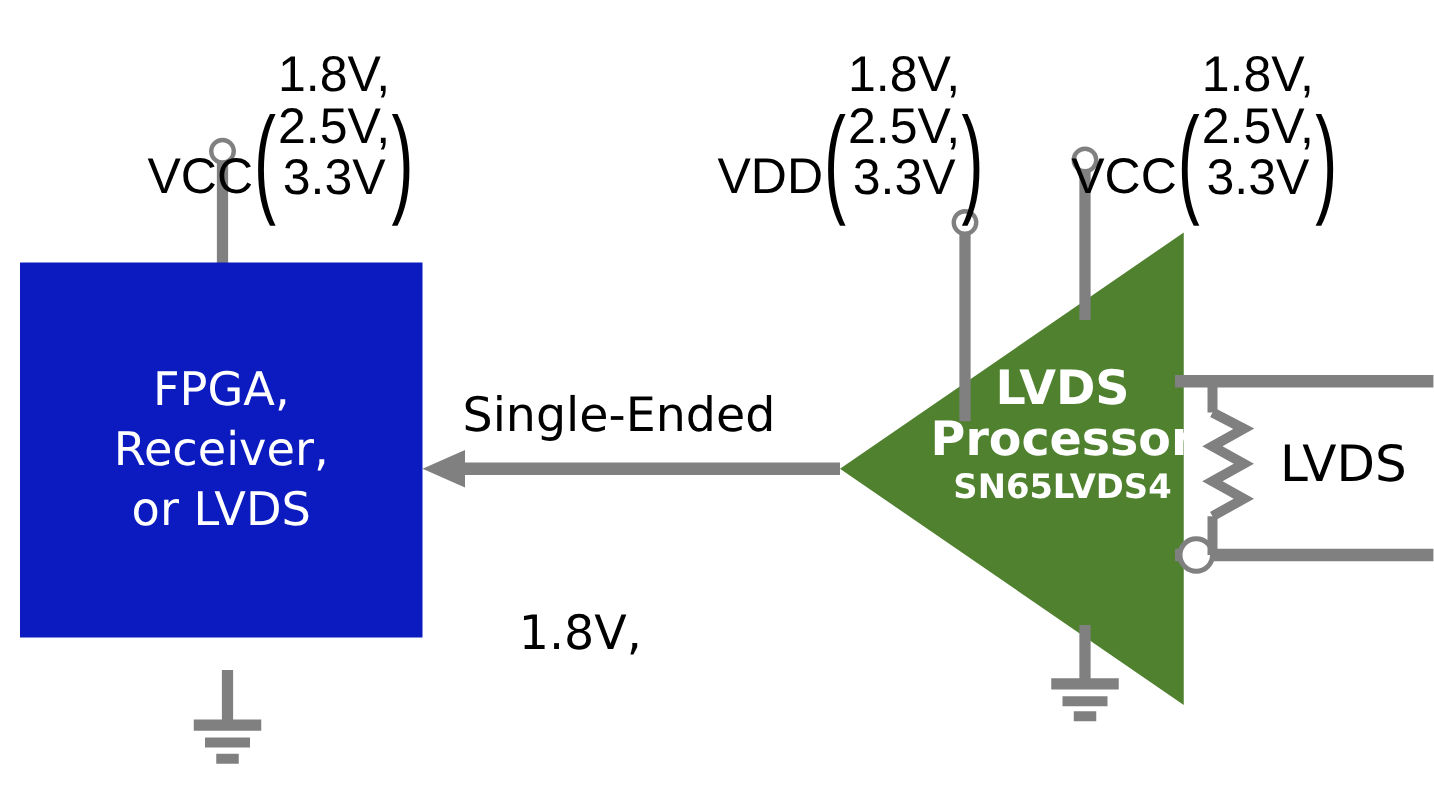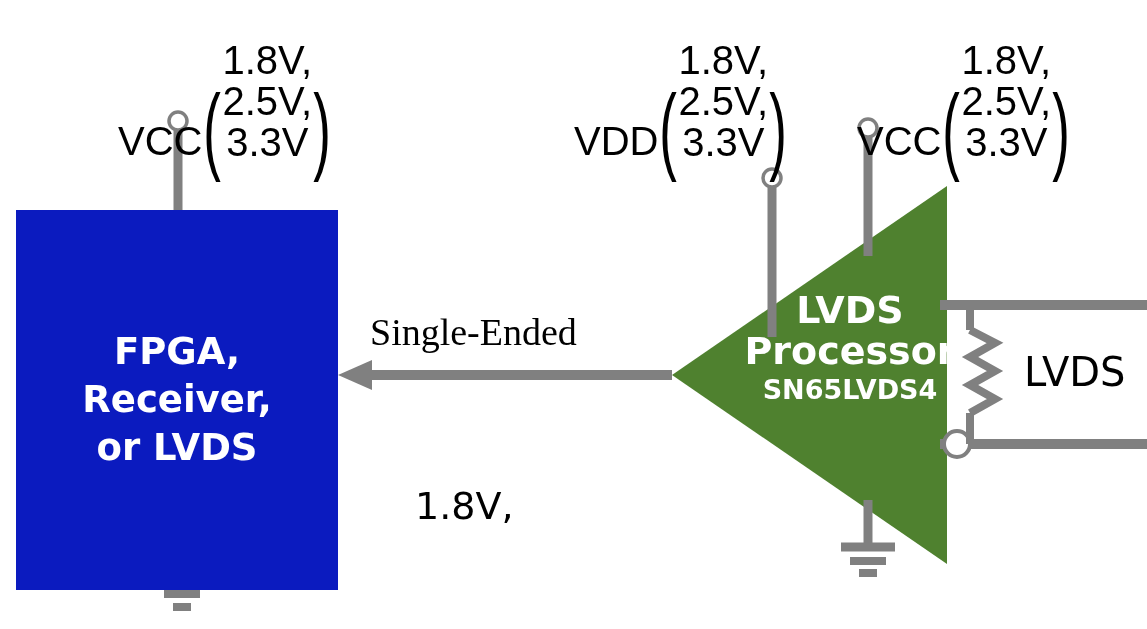--- a/index.html
+++ b/index.html
@@ -53,28 +53,28 @@
     text-align: center;
     line-height: 1.03;
     font-size: 40px;
   }
   
   #fpga-block {
     position: absolute;
     left: 16px;
     top: 210px;
     width: 322px;
-    height: 380px;
+    height: 300px;
     background: #0B1BBF;
     display: flex;
     flex-direction: column;
     align-items: center;
     justify-content: center;
     color: #ffffff;
-    font-weight: bold;
+    font-weight: normal;
     font-size: 37px;
     line-height: 1.30;
   }
   
   #receiver-text {
     position: absolute;
     left: 740px;
     top: 290px;
     width: 220px;
     text-align: center;
@@ -90,21 +90,20 @@
     font-size: 27px;
     font-weight: bold;
     line-height: 1.2;
     margin-top: 2px;
   }
   
   #single-ended-label {
     left: 370px;
     top: 313px;
     font-size: 38px;
-    font-family: Liberation Serif, serif;
   }
   #single-ended-levels {
     left: 415px;
     top: 390px;
     font-size: 38px;
     line-height: 1.22;
   }
   #lvds-label {
     left: 1024px;
     top: 352px;

